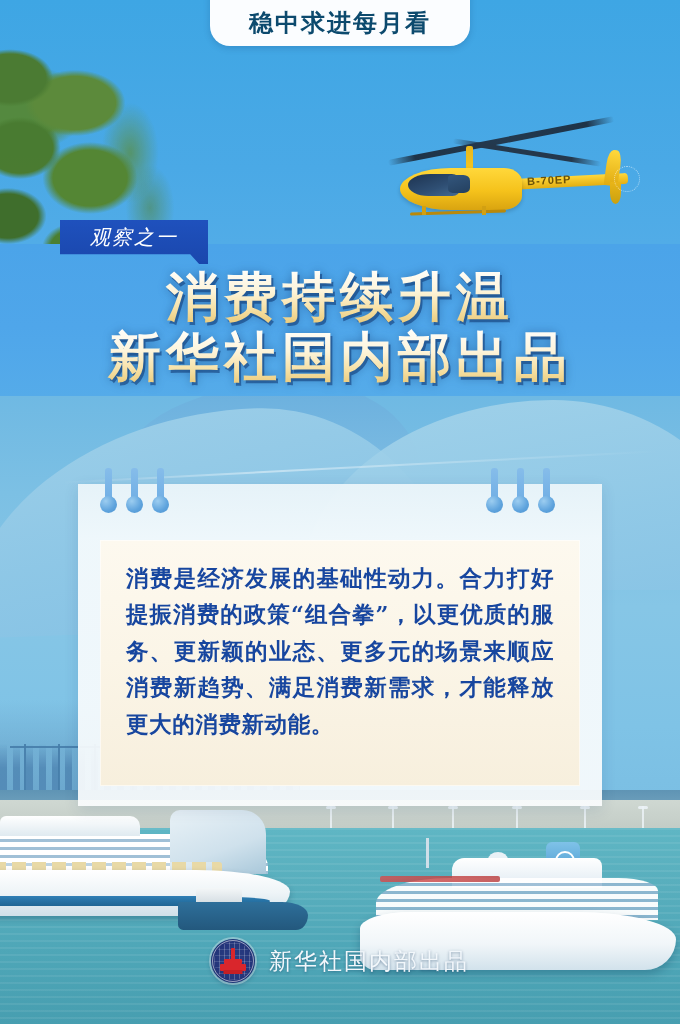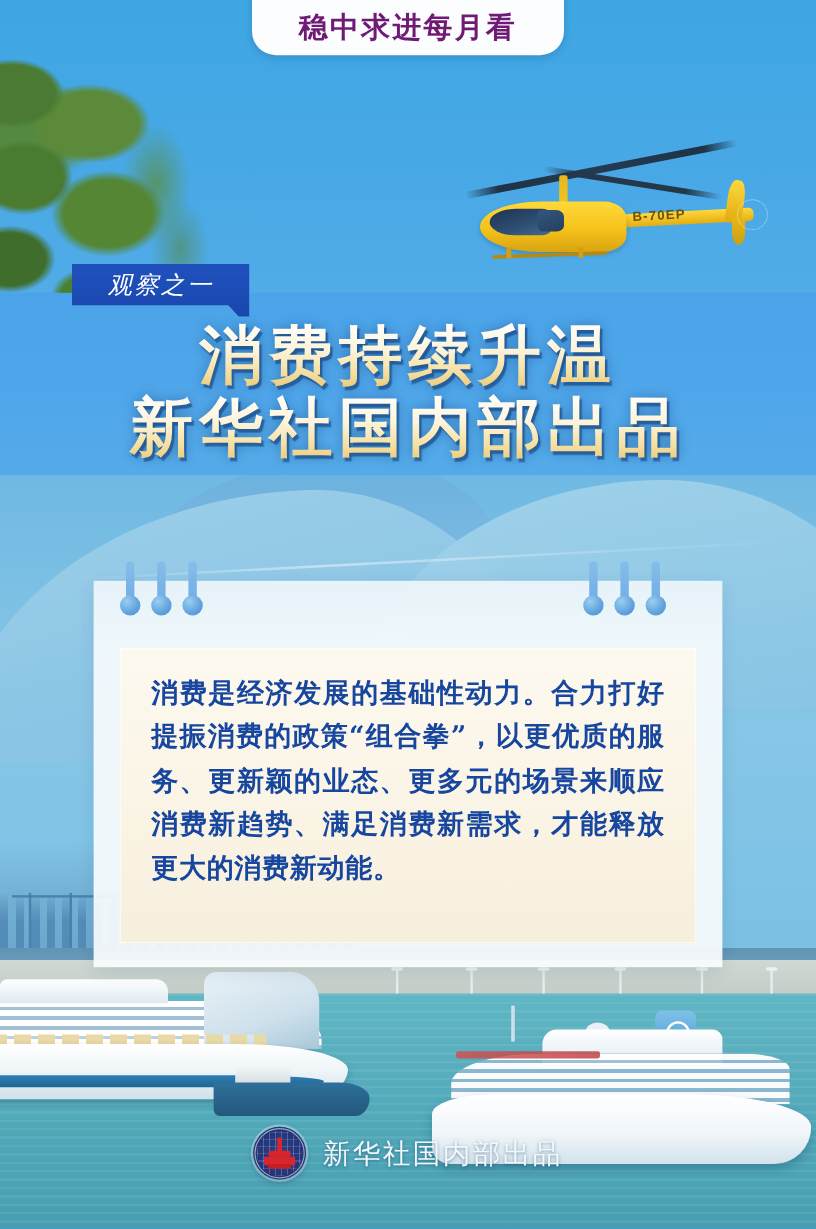--- a/index.html
+++ b/index.html
@@ -181,21 +181,21 @@
   
   .pill {
     position:absolute; left:210px; top:-12px; width:260px; height:58px;
     background:#fbfdff;
     border-radius:0 0 20px 20px;
     box-shadow:0 2px 7px rgba(0,40,90,.18);
     display:flex; align-items:flex-end; justify-content:center;
     padding-bottom:7px;
   }
   .pill-text {
-    font-size:24px; font-weight:700; color:#701a75;
+    font-size:24px; font-weight:700; color:#0c4a6e;
     letter-spacing:2px;
     font-family:"DejaVu Sans","Liberation Sans",sans-serif;
   }
 
   
   .flag {
     position:absolute; left:60px; top:220px; width:148px; height:44px;
     background:linear-gradient(180deg,#1f51bd 0%,#1a47ad 100%);
     clip-path:polygon(0 0, 100% 0, 100% 100%, 94% 100%, 88% 78%, 0 78%);
     display:flex; align-items:flex-start; justify-content:center;

